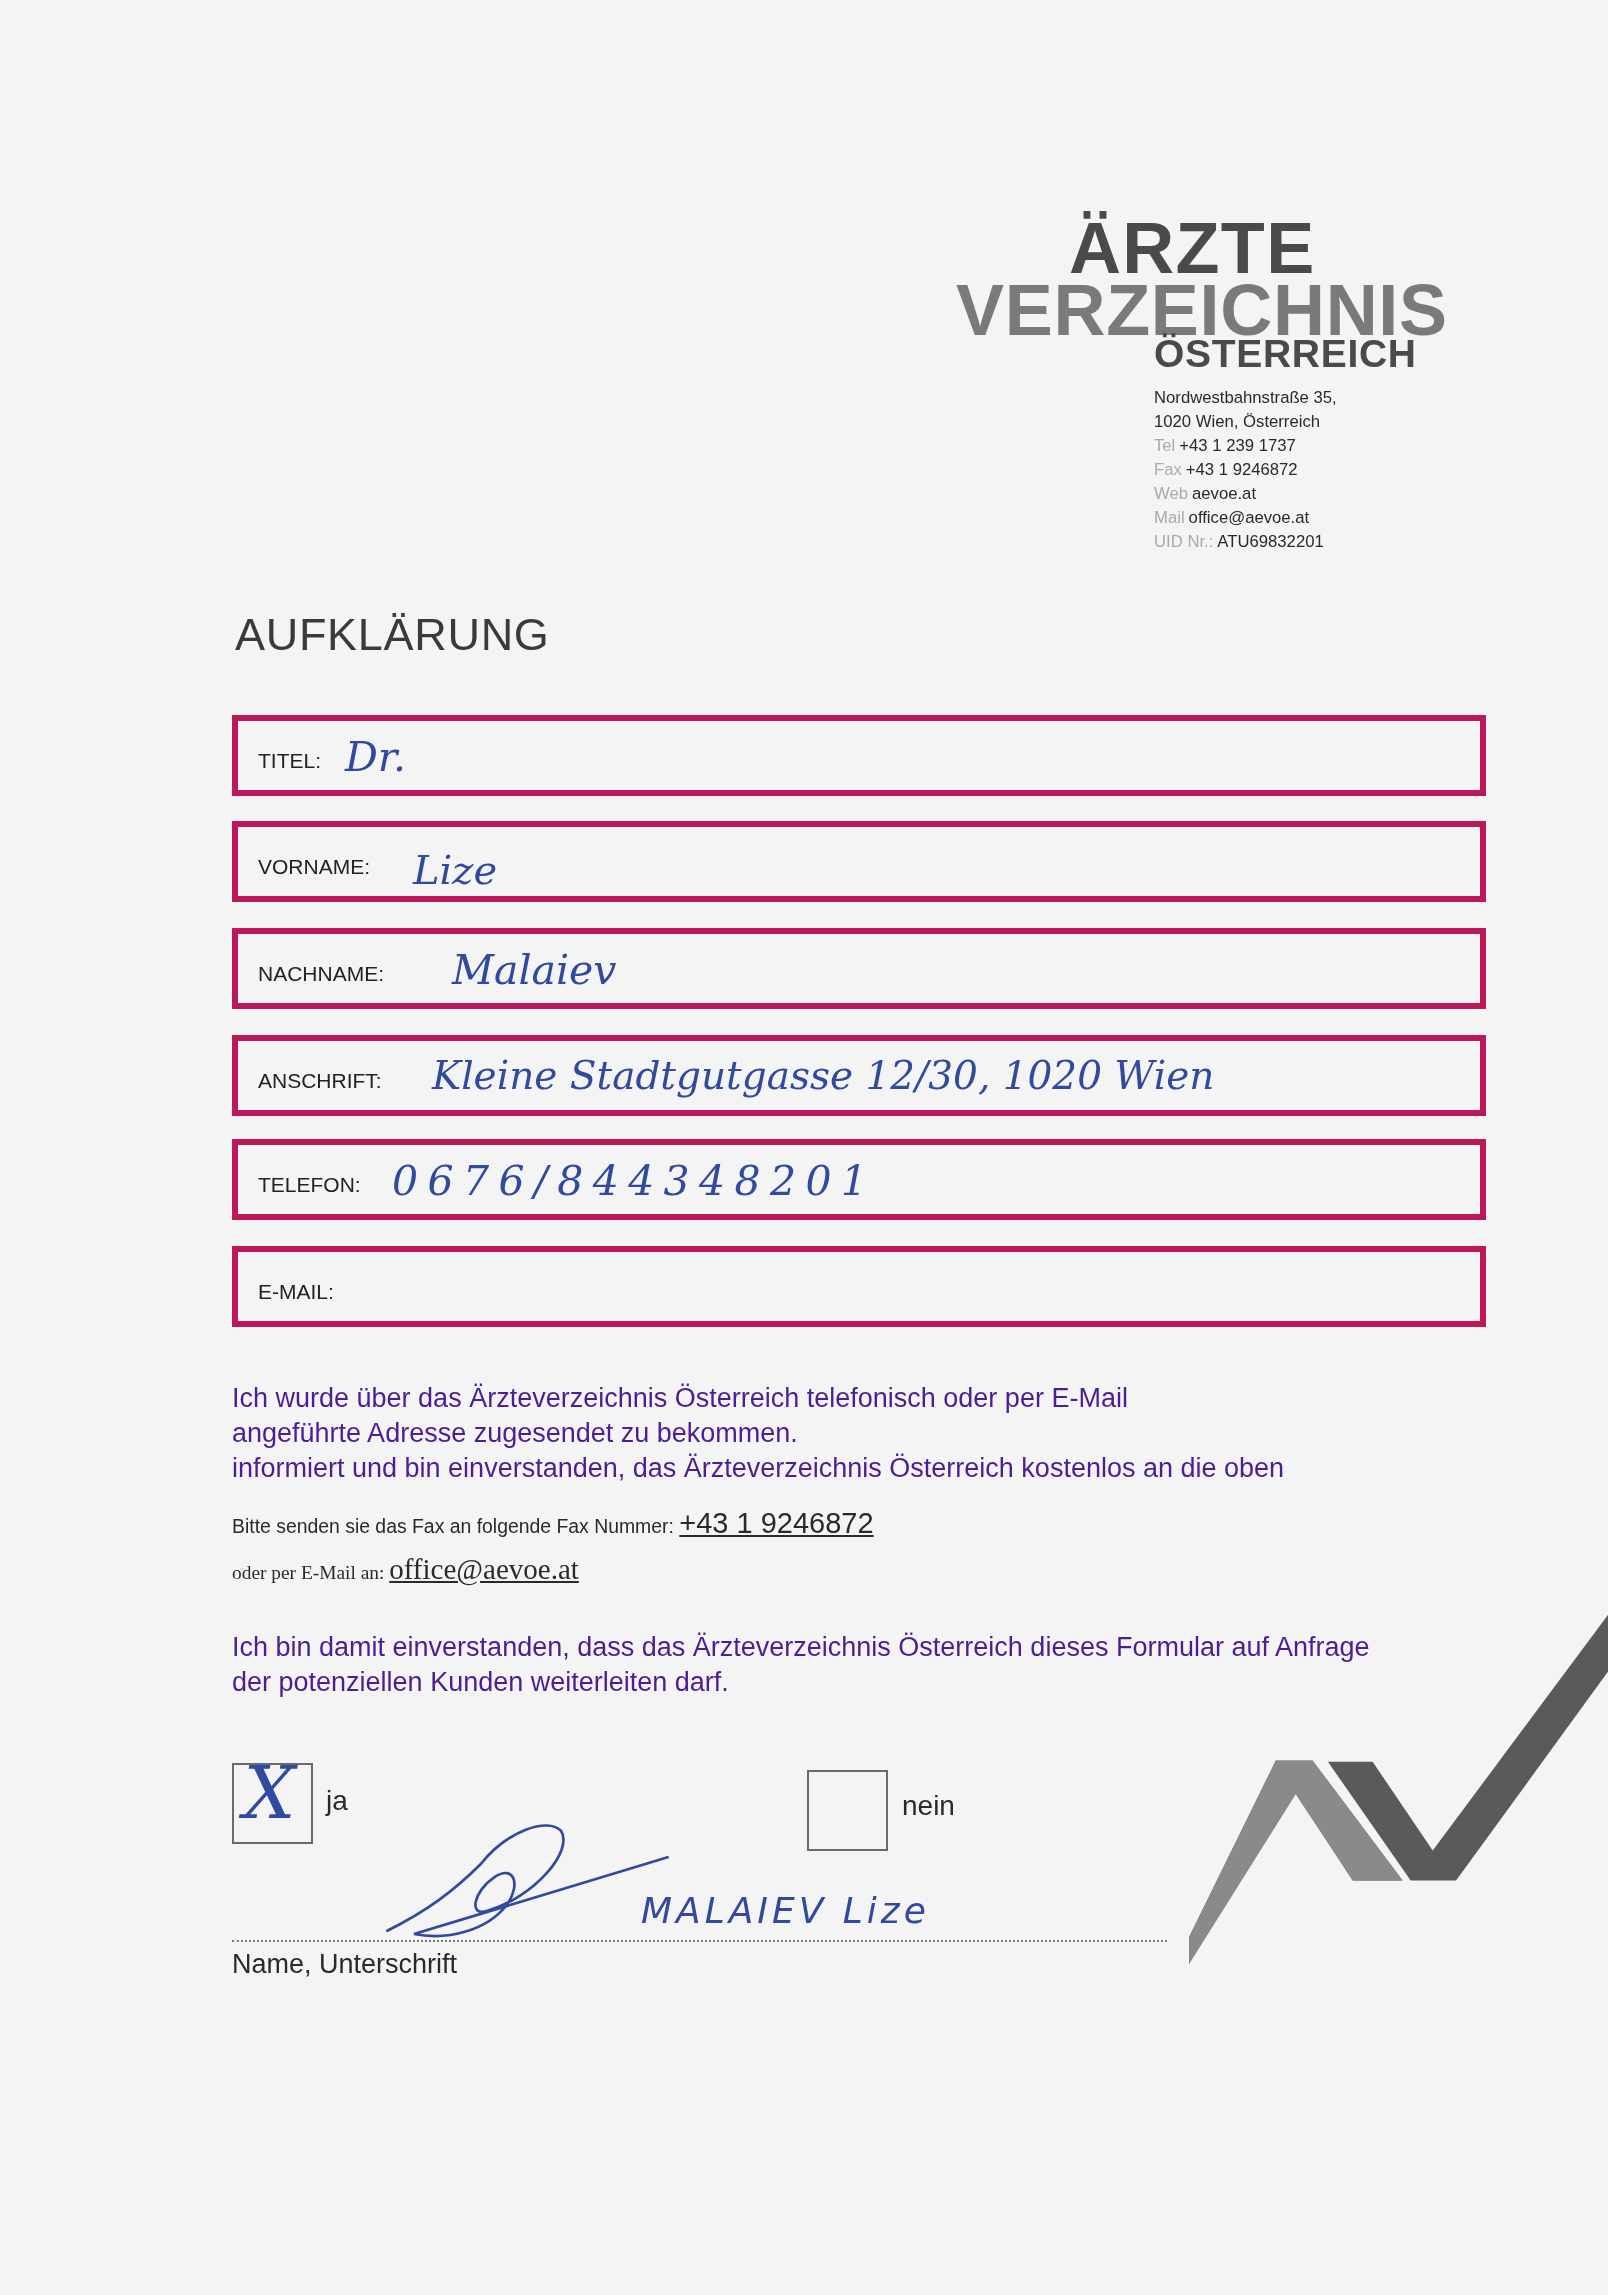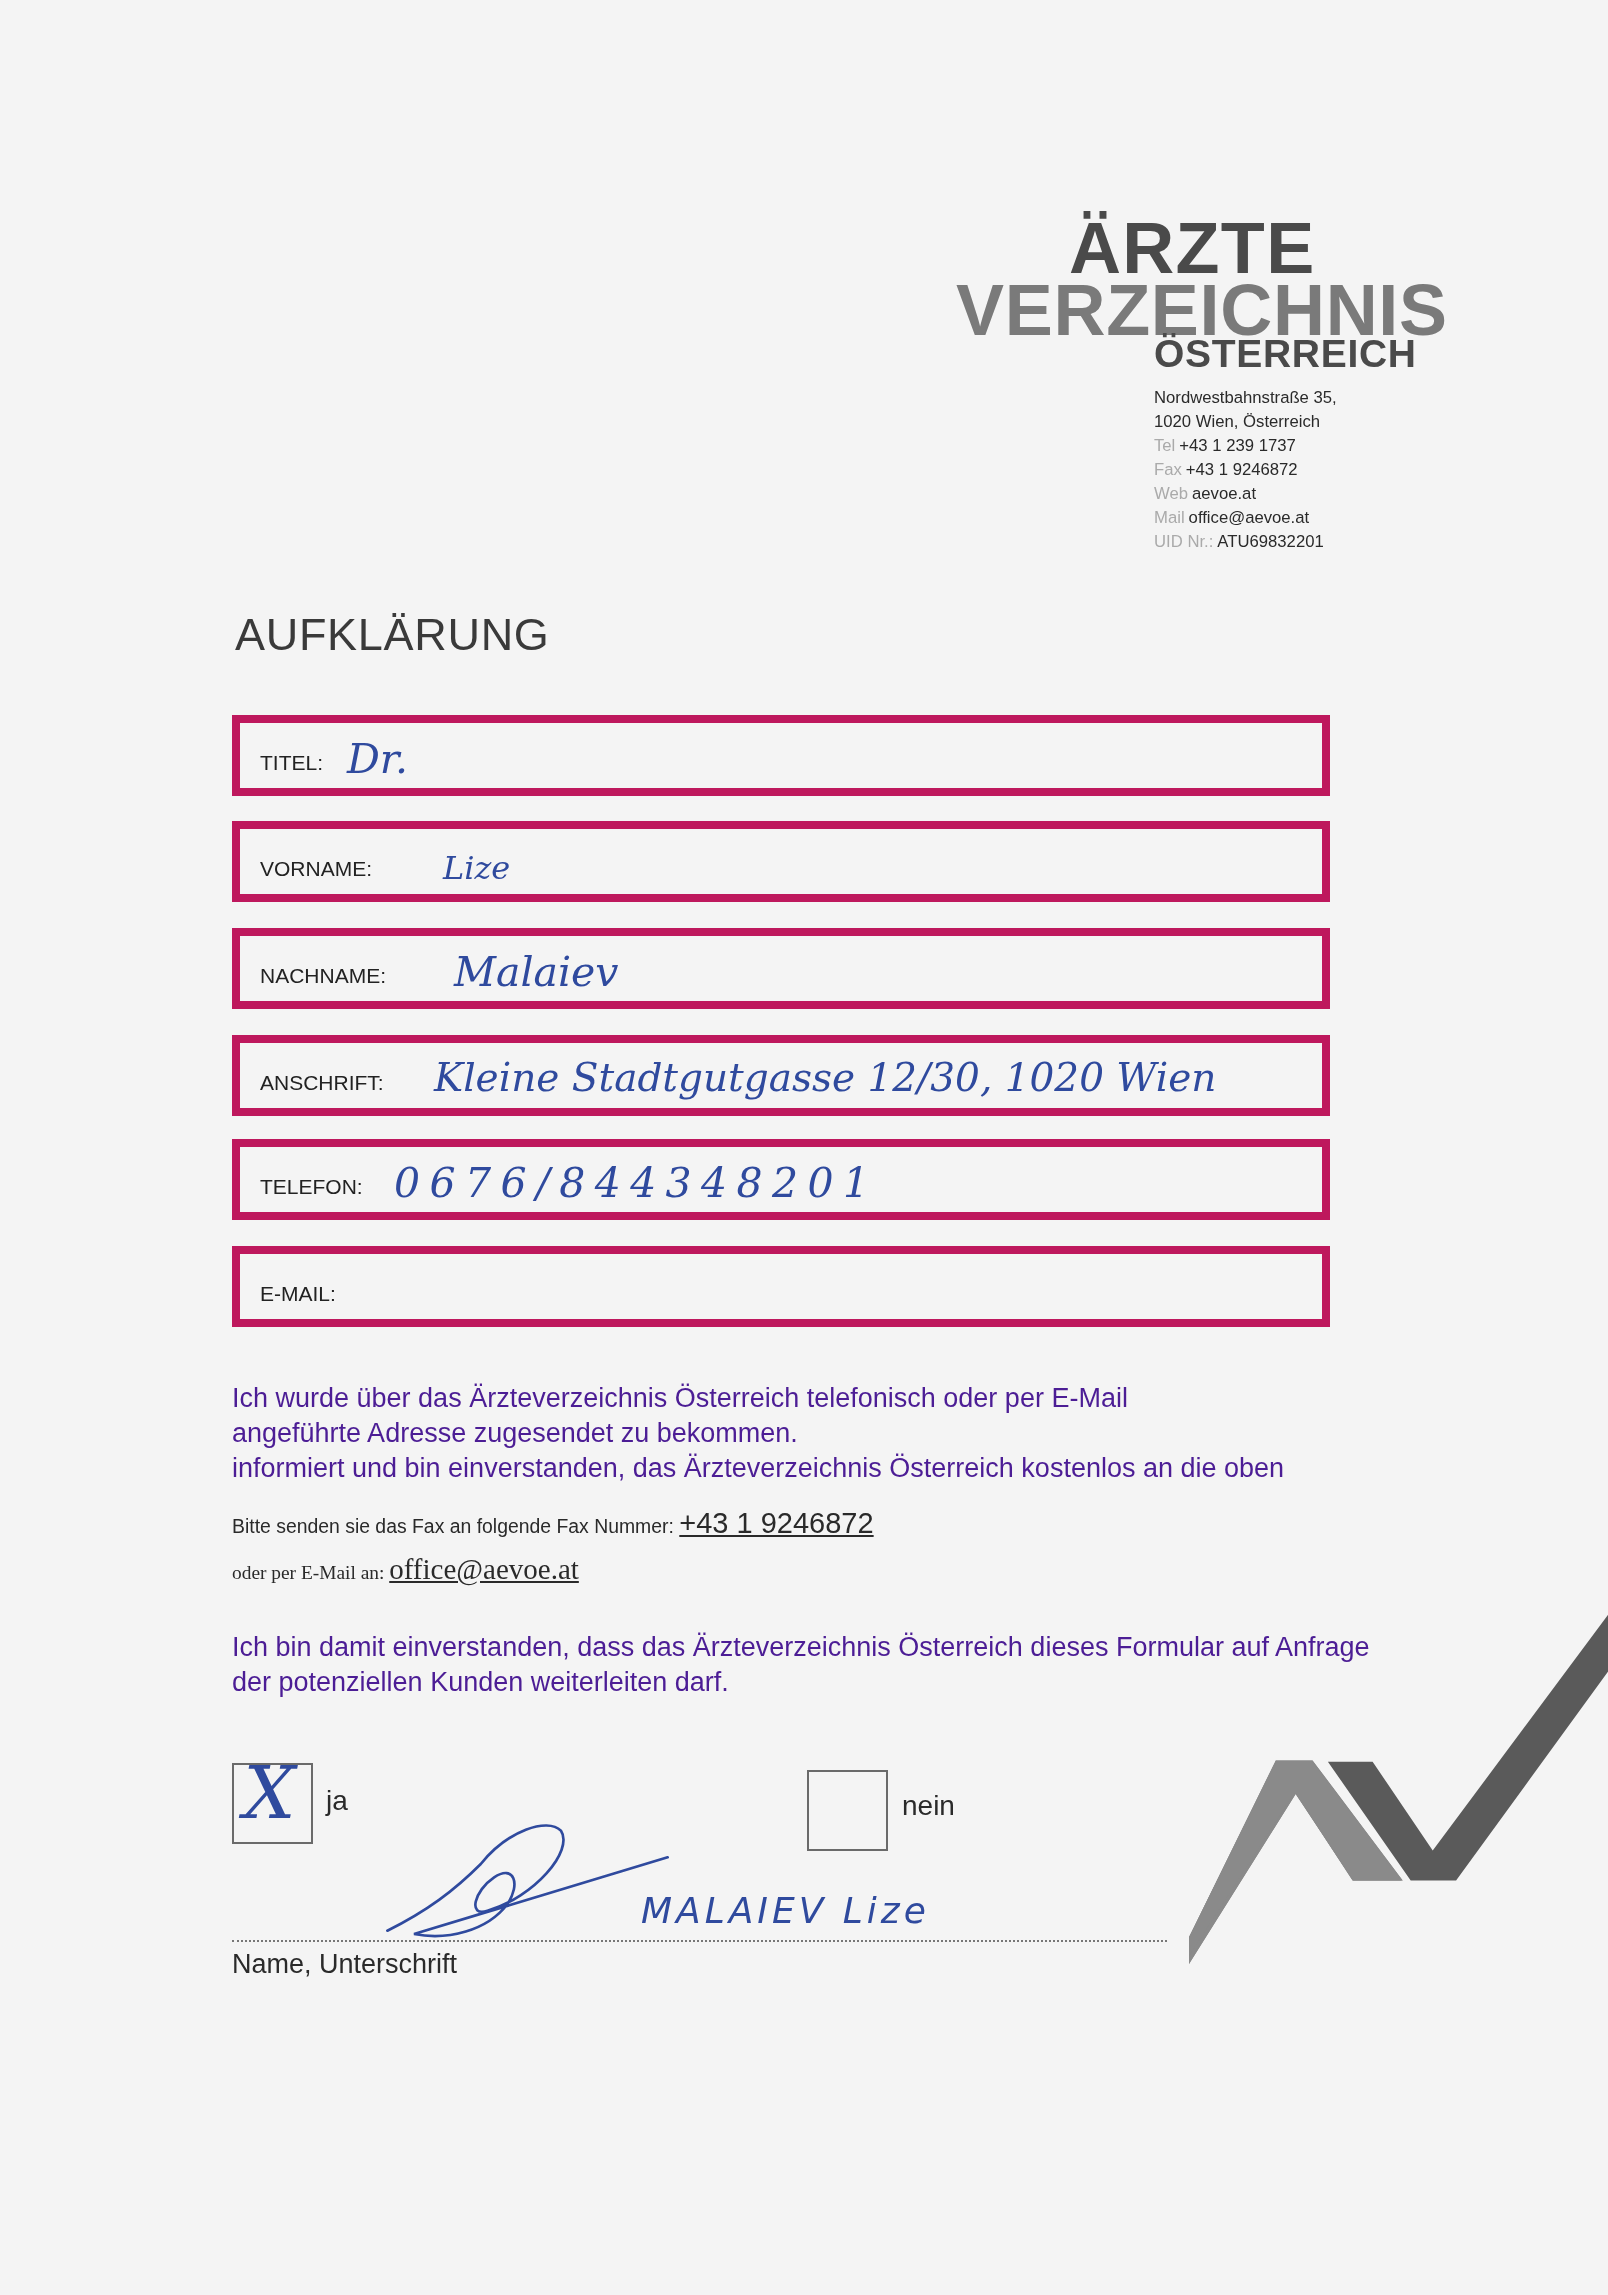--- a/index.html
+++ b/index.html
@@ -17,22 +17,22 @@
     .logo-line2 { left: 956px; top: 274px; font-size: 72px; font-weight: bold; color: #7a7a7a; letter-spacing: 0.7px; line-height: 1; }
     .logo-line3 { left: 1154px; top: 334px; font-size: 39px; font-weight: bold; color: #4a4a4a; letter-spacing: 0.7px; line-height: 1; }
 
     .contact { left: 1154px; top: 386px; font-size: 16.7px; line-height: 24px; color: #2a2a2a; }
     .contact .lbl { color: #aaaaaa; margin-right: 4px; }
 
     .page-title { left: 235px; top: 609px; font-size: 45px; color: #3a3a3a; letter-spacing: 0.7px; }
 
     
     .field {
-      position: absolute; left: 232px; width: 1098px; height: 81px;
-      border: 8px solid #be185d; box-sizing: border-box;
+      position: absolute; left: 232px; width: 1254px; height: 81px;
+      border: 6px solid #be185d; box-sizing: border-box;
     }
     .field .label { position: absolute; left: 20px; top: 28px; font-size: 21px; color: #222; }
     .field .value {
       position: absolute; top: 12px; font-family: "DejaVu Serif", serif; font-style: italic;
       font-size: 41px; color: #2f4a9e;
     }
 
     .para { left: 232px; font-size: 27px; line-height: 35px; color: #4c1d95; }
     .small { left: 232px; font-size: 19.4px; color: #2a2a2a; }
     .small .link { font-size: 29px; text-decoration: underline; }
@@ -69,21 +69,21 @@
 </div>
 
 <div class="abs page-title">AUFKLÄRUNG</div>
 
 <div class="field" style="top:715px;">
   <span class="label">TITEL:</span>
   <span class="value" style="left:107px;">Dr.</span>
 </div>
 <div class="field" style="top:821px;">
   <span class="label">VORNAME:</span>
-  <span class="value" style="left:203px;font-size:32px;top:20px;text-align:right;">Lize</span>
+  <span class="value" style="left:175px;font-size:40px;top:20px;text-align:right;">Lize</span>
 </div>
 <div class="field" style="top:928px;">
   <span class="label">NACHNAME:</span>
   <span class="value" style="left:214px;">Malaiev</span>
 </div>
 <div class="field" style="top:1035px;">
   <span class="label">ANSCHRIFT:</span>
   <span class="value" style="left:194px;font-size:39px;">Kleine Stadtgutgasse 12/30, 1020 Wien</span>
 </div>
 <div class="field" style="top:1139px;">

